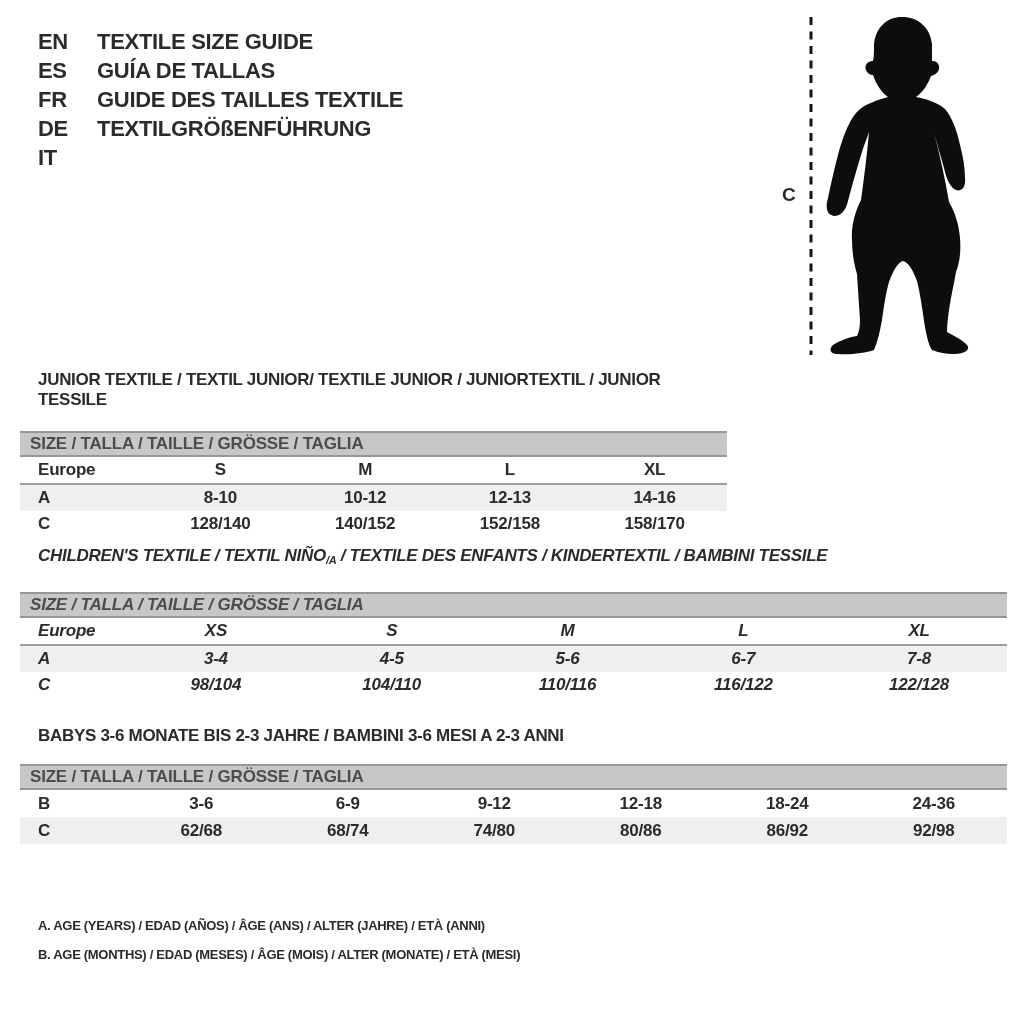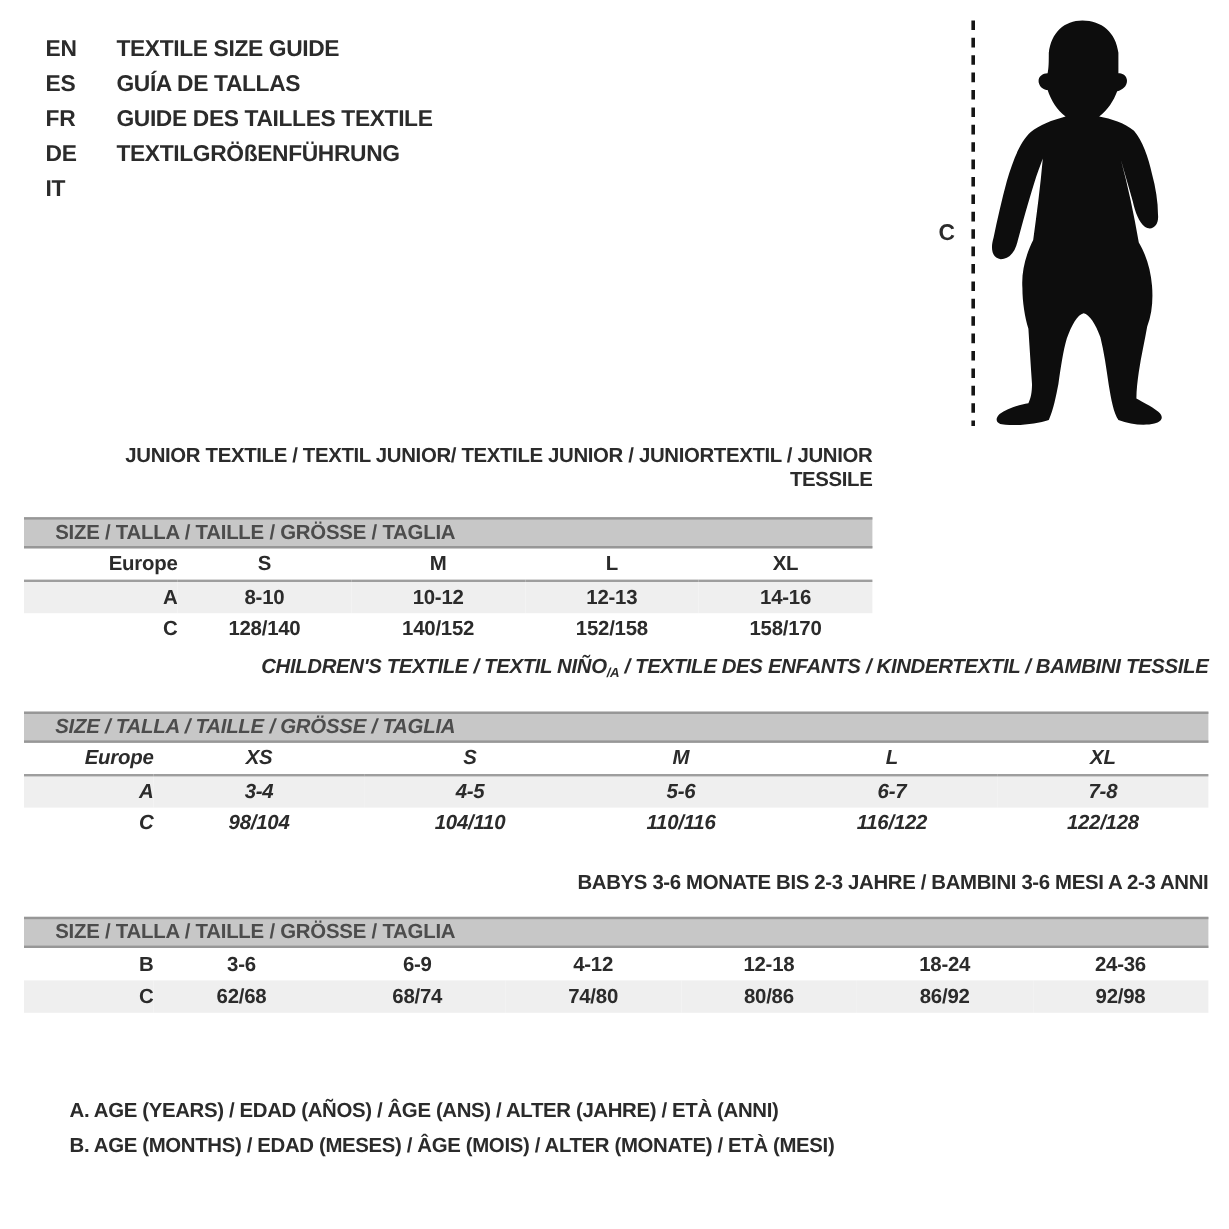--- a/index.html
+++ b/index.html
@@ -1,54 +1,54 @@
 <!DOCTYPE html>
 <html style="--text-ink: #2b2b2b; --header-bar-bg: #c7c7c7; --header-bar-border: #979797; --header-bar-text: #4c4c4c; --row-shaded-bg: #efefef; --subheader-rule: #9e9e9e; --silhouette: #0d0d0d; --page-bg: #ffffff;"><head>
 <meta charset="utf-8">
 <style>
   html,body{margin:0;padding:0;background:#fff;}
   body{font-family:"Liberation Sans","DejaVu Sans",sans-serif;font-weight:700;}
   .page{position:relative;width:1024px;height:1024px;background:var(--page-bg,#fff);overflow:hidden;color:var(--text-ink,#2b2b2b);}
 
   
   .lang-block{position:absolute;left:38px;top:30px;display:grid;grid-template-columns:59px auto;row-gap:6px;
-    font-size:19px;line-height:23px;letter-spacing:-0.3px;}
+    font-size:22px;line-height:23px;letter-spacing:-0.3px;}
 
   
   .figure{position:absolute;left:770px;top:0;width:254px;height:380px;}
   .figure svg{display:block;width:254px;height:380px;}
   .measure-label{position:absolute;left:12px;top:184px;font-size:19px;}
 
   
   .sec{position:absolute;left:20px;}
   #sec-junior{top:370px;width:707px;}
   #sec-children{top:546px;width:987px;font-style:italic;}
   #sec-babies{top:722px;width:987px;}
-  .sec-heading{margin:0 0 0 34px;font-size:17px;line-height:20px;letter-spacing:-0.3px;text-align:right;}
+  .sec-heading{margin:0 0 0 18px;font-size:17px;line-height:20px;letter-spacing:-0.3px;}
   #sec-babies .sec-heading{line-height:28px;}
   #sec-junior .tblwrap{margin-top:21px;}
   #sec-children .tblwrap{margin-top:22px;}
   #sec-babies .tblwrap{margin-top:14px;}
   .subscript{font-size:11px;vertical-align:-3px;}
 
   .tbl-bar{height:22px;line-height:22px;background:var(--header-bar-bg,#c7c7c7);
     border-top:2px solid var(--header-bar-border,#979797);border-bottom:2px solid var(--header-bar-border,#979797);
-    color:var(--header-bar-text,#4c4c4c);font-size:17px;padding-left:26px;letter-spacing:-0.2px;}
+    color:var(--header-bar-text,#4c4c4c);font-size:17px;padding-left:10px;letter-spacing:-0.2px;}
 
   .size-table{width:100%;border-collapse:collapse;table-layout:fixed;}
   .size-table td{height:26px;text-align:center;font-size:17px;padding:0;letter-spacing:-0.2px;color:var(--text-ink,#2b2b2b);}
-  .size-table td.label{text-align:right;padding-left:18px;}
+  .size-table td.label{text-align:left;padding-left:18px;}
   .t0 td.label{width:110px;}
   .t1 td.label,.t2 td.label{width:90px;}
   .t2 td{height:27px;}
   tr.subheader td{border-bottom:2px solid var(--subheader-rule,#9e9e9e);}
   tr.shaded{background:var(--row-shaded-bg,#efefef);}
 
   
-  .legend{position:absolute;left:38px;top:912px;font-size:17px;line-height:28.5px;letter-spacing:-0.3px;margin-left:20px;}
+  .legend{position:absolute;left:38px;top:912px;font-size:13px;line-height:28.5px;letter-spacing:-0.3px;}
 </style>
 </head>
 <body>
 
 <div class="page">
 
   <div class="lang-block">
       <span>EN</span>
       <span>TEXTILE SIZE GUIDE</span>
       <span>ES</span>
@@ -157,21 +157,21 @@
         <div><span>BABYS 3-6 MONATE BIS 2-3 JAHRE / BAMBINI 3-6 MESI A 2-3 ANNI</span></div>
       </h2>
     <div class="tblwrap">
       <div class="tbl-bar">SIZE / TALLA / TAILLE / GRÖSSE / TAGLIA</div>
       <table class="size-table t2">
           <tbody>
             <tr class="plain">
               <td class="label">B</td>
               <td>3-6</td>
               <td>6-9</td>
-              <td>4-12</td>
+              <td>9-12</td>
               <td>12-18</td>
               <td>18-24</td>
               <td>24-36</td>
             </tr>
             <tr class="shaded">
               <td class="label">C</td>
               <td>62/68</td>
               <td>68/74</td>
               <td>74/80</td>
               <td>80/86</td>

